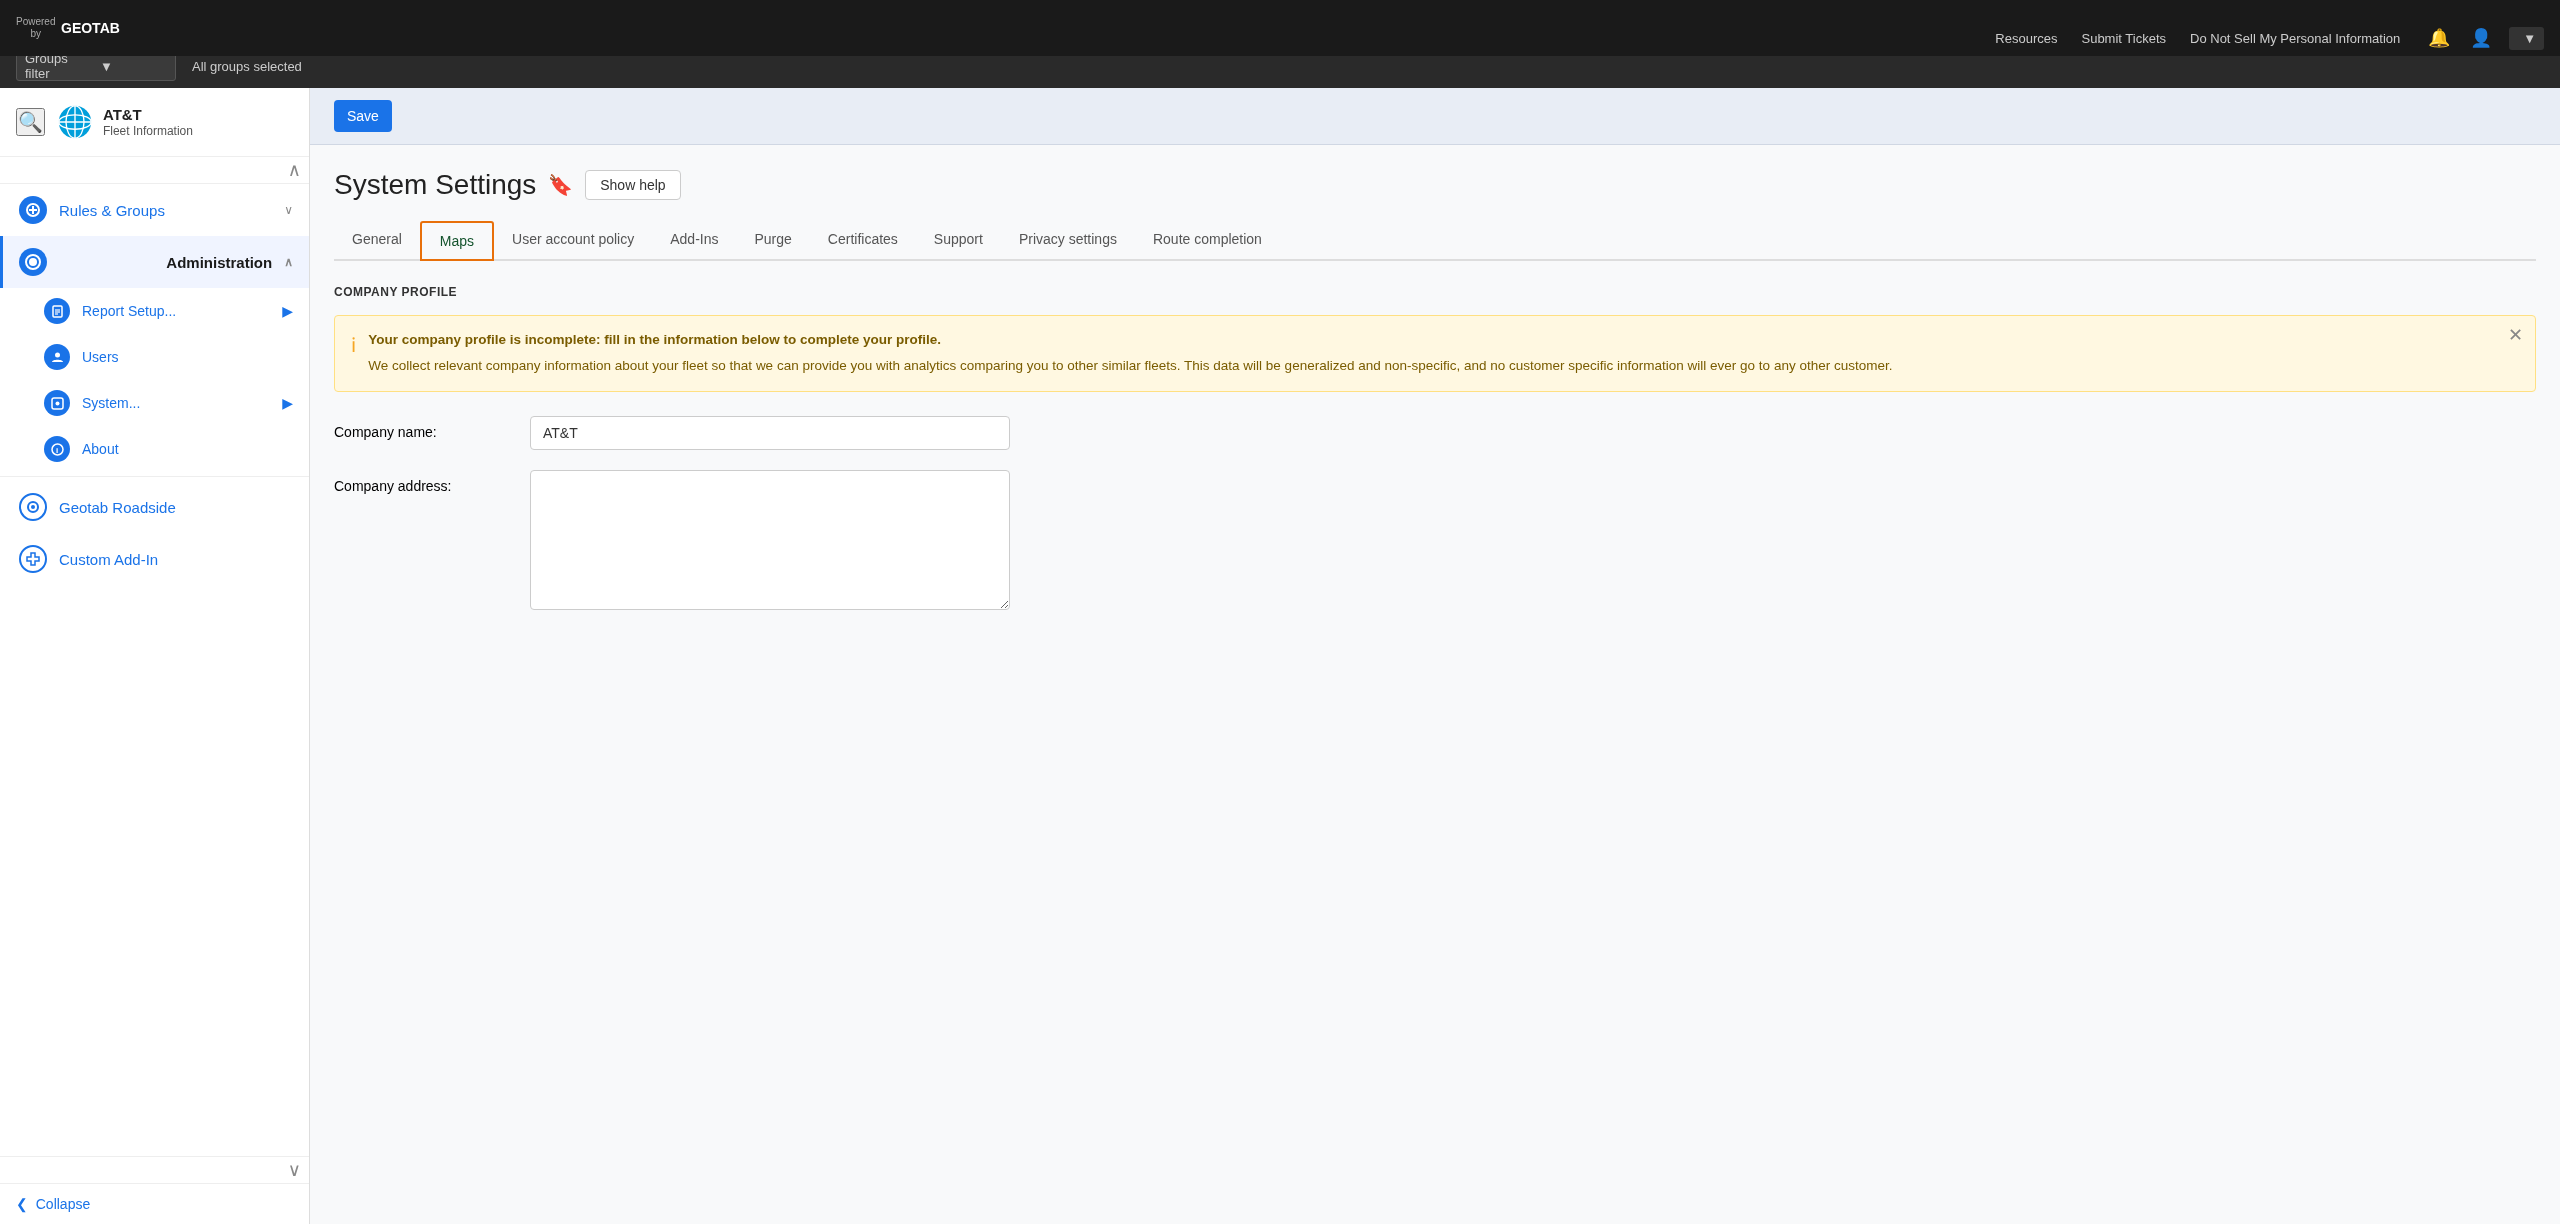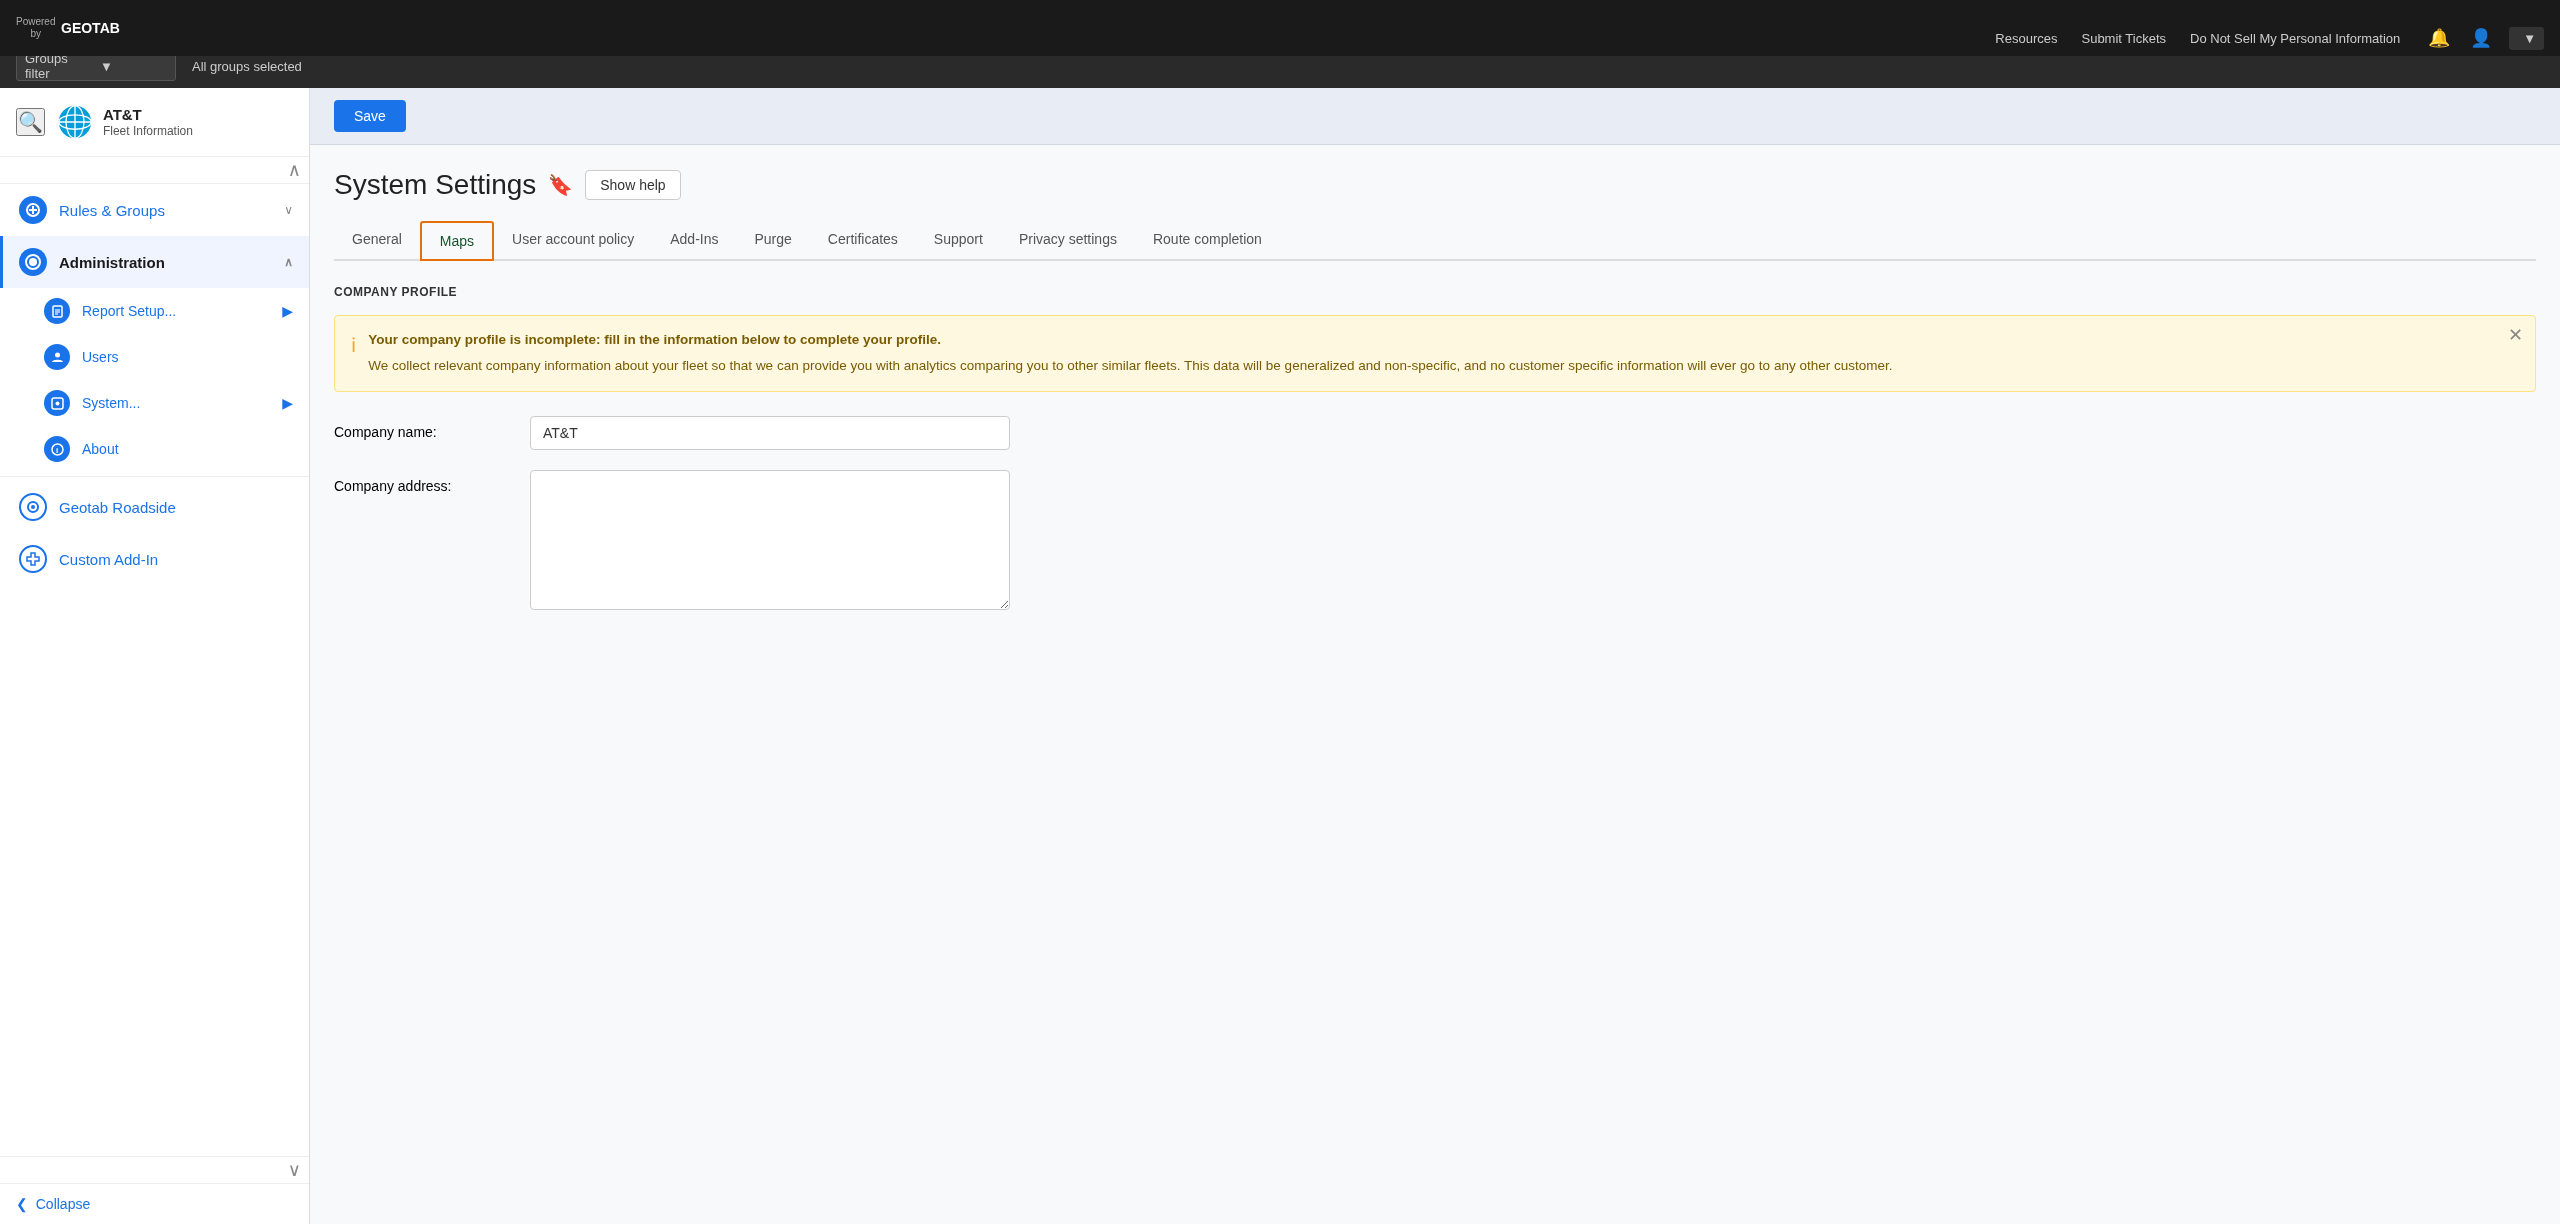--- a/index.html
+++ b/index.html
@@ -172,20 +172,21 @@
       color: #1a73e8;
       font-size: 15px;
       gap: 12px;
       border-left: 3px solid transparent;
     }
     .nav-item.active {
       border-left-color: #1a73e8;
       background: #f0f4ff;
       font-weight: 600;
       color: #1a1a1a;
+      text-align: right;
     }
     .nav-item .nav-icon {
       width: 28px;
       height: 28px;
       border-radius: 50%;
       background: #1a73e8;
       display: flex;
       align-items: center;
       justify-content: center;
       color: #fff;
@@ -245,21 +246,21 @@
       padding: 12px 24px;
       display: flex;
       align-items: center;
       gap: 12px;
       border-bottom: 1px solid #d0d7e3;
     }
     .btn-save {
       background: #1a73e8;
       color: #fff;
       border: none;
-      padding: 8px 20px;
+      padding: 8px 13px;
       border-radius: 4px;
       font-size: 14px;
       cursor: pointer;
       font-weight: 500;
     }
 
     .content-main {
       padding: 24px;
     }
     .page-title-row {

